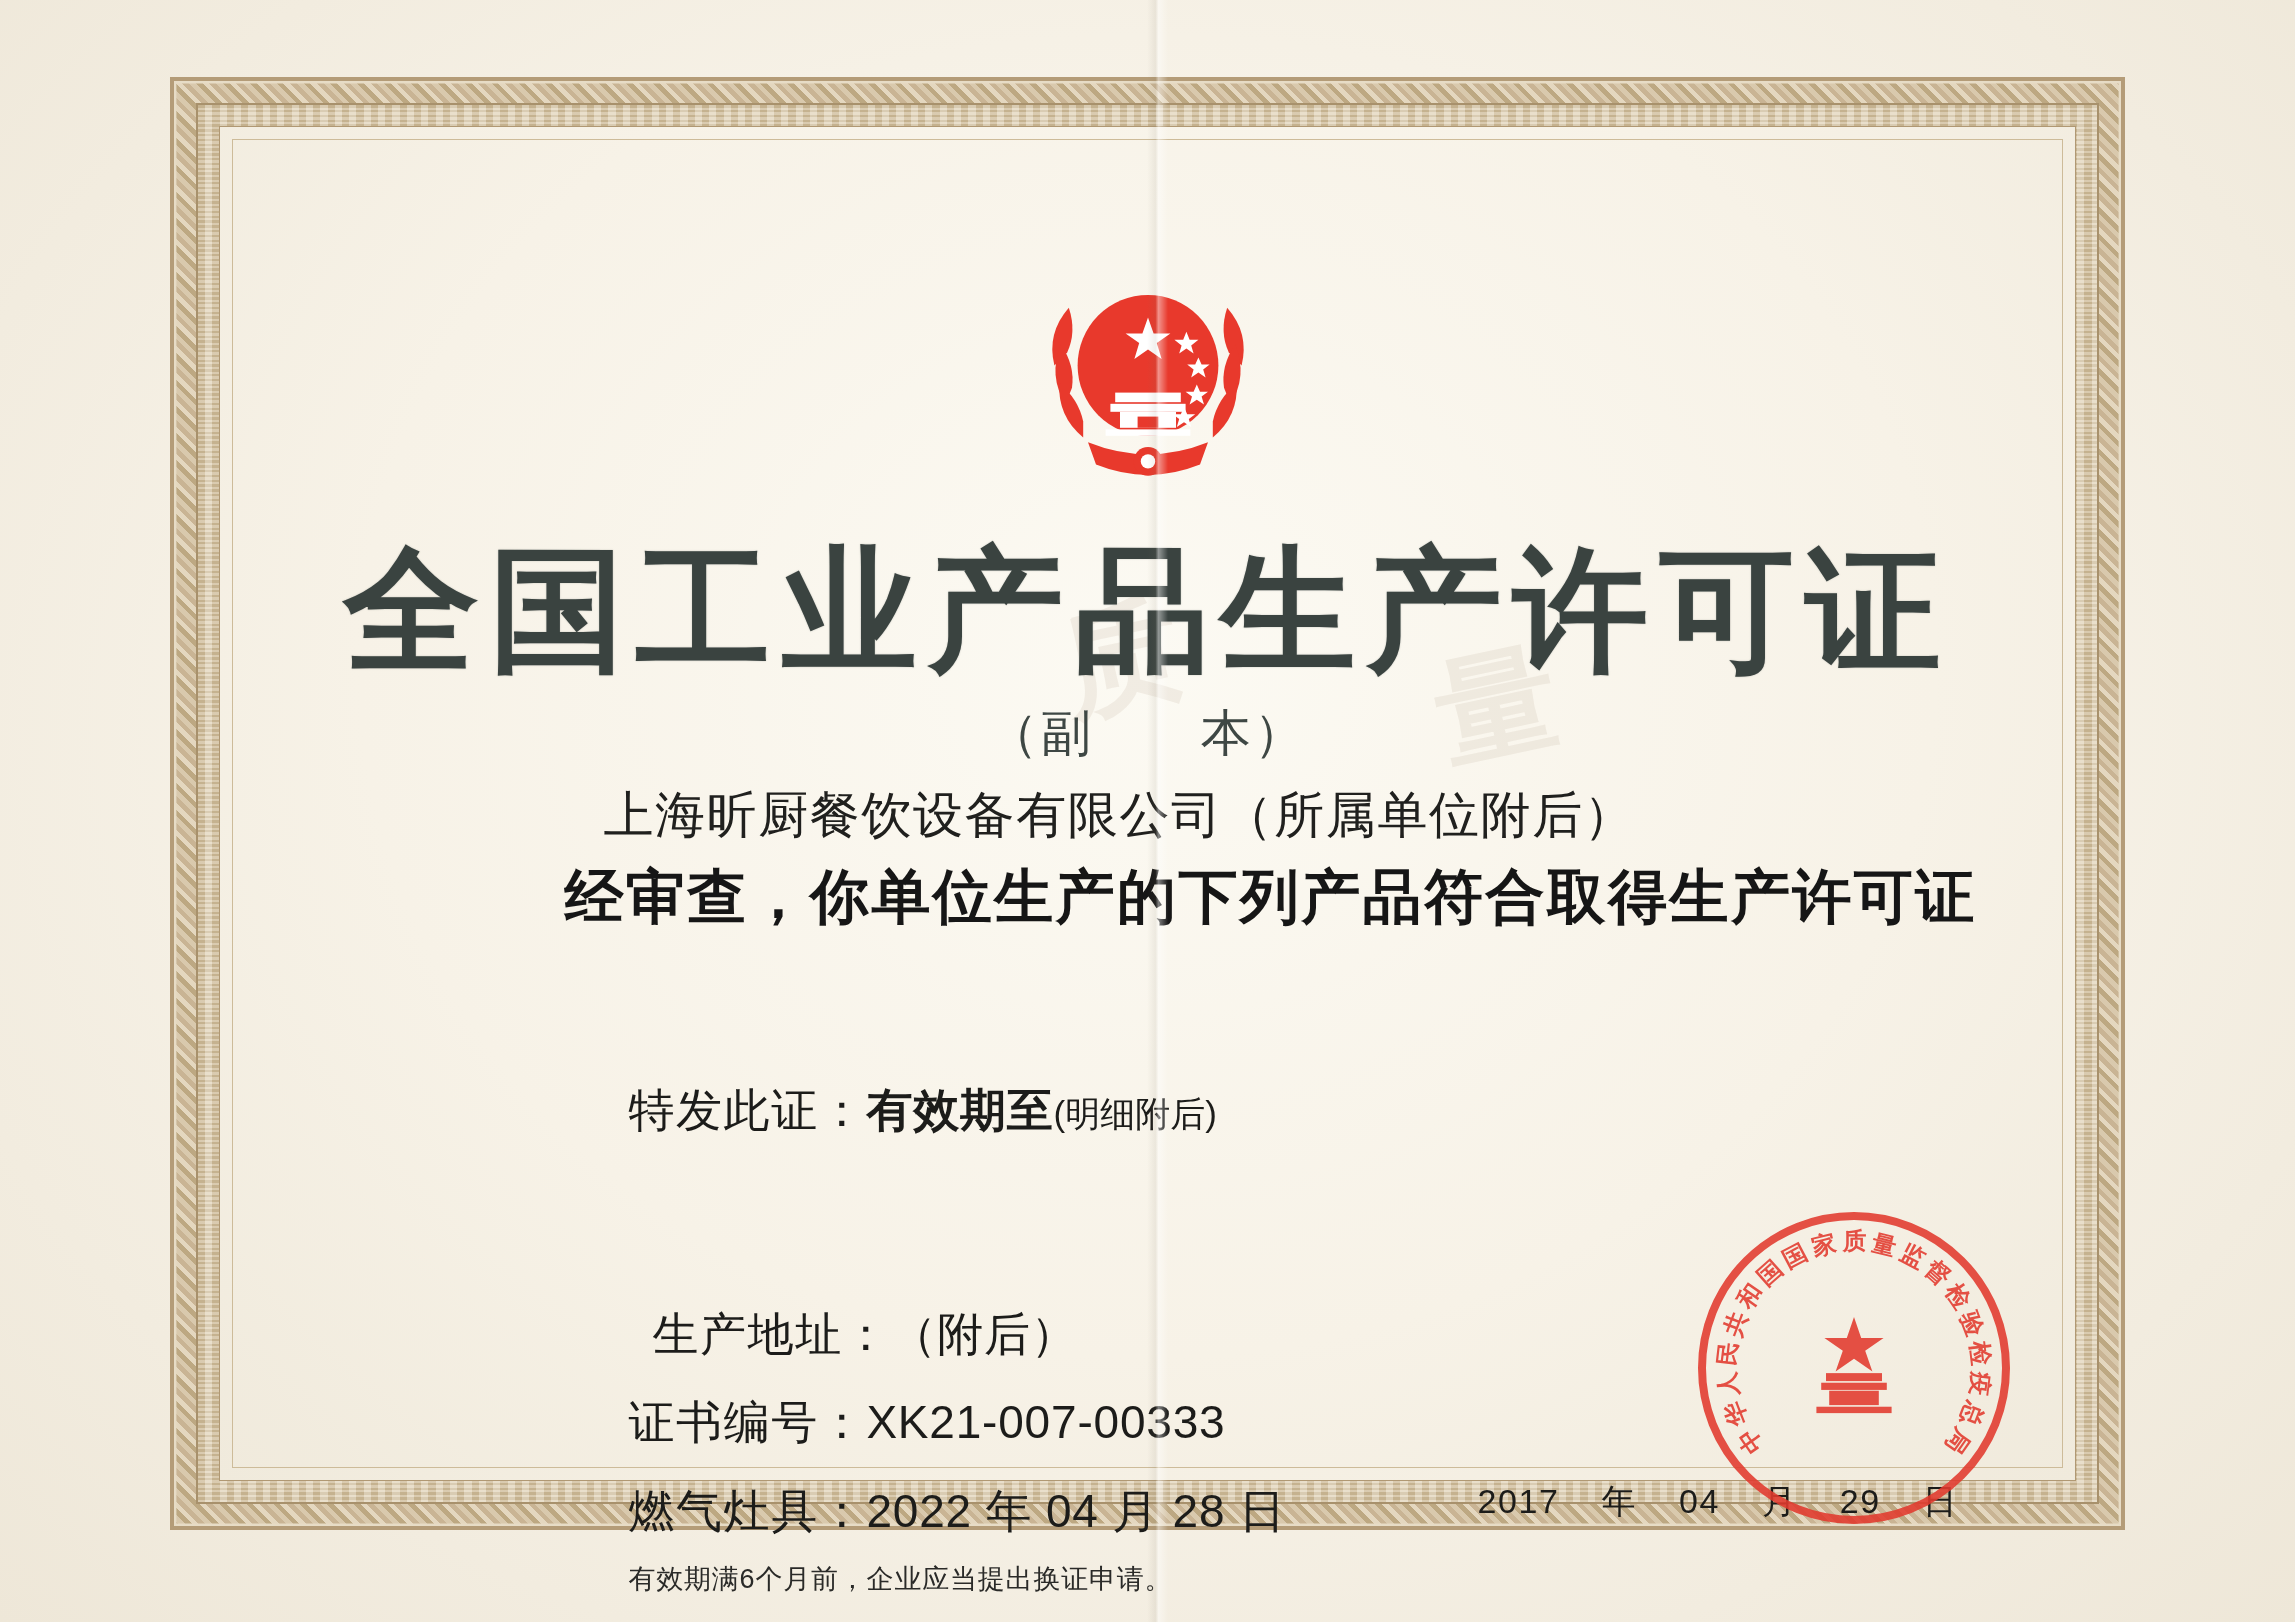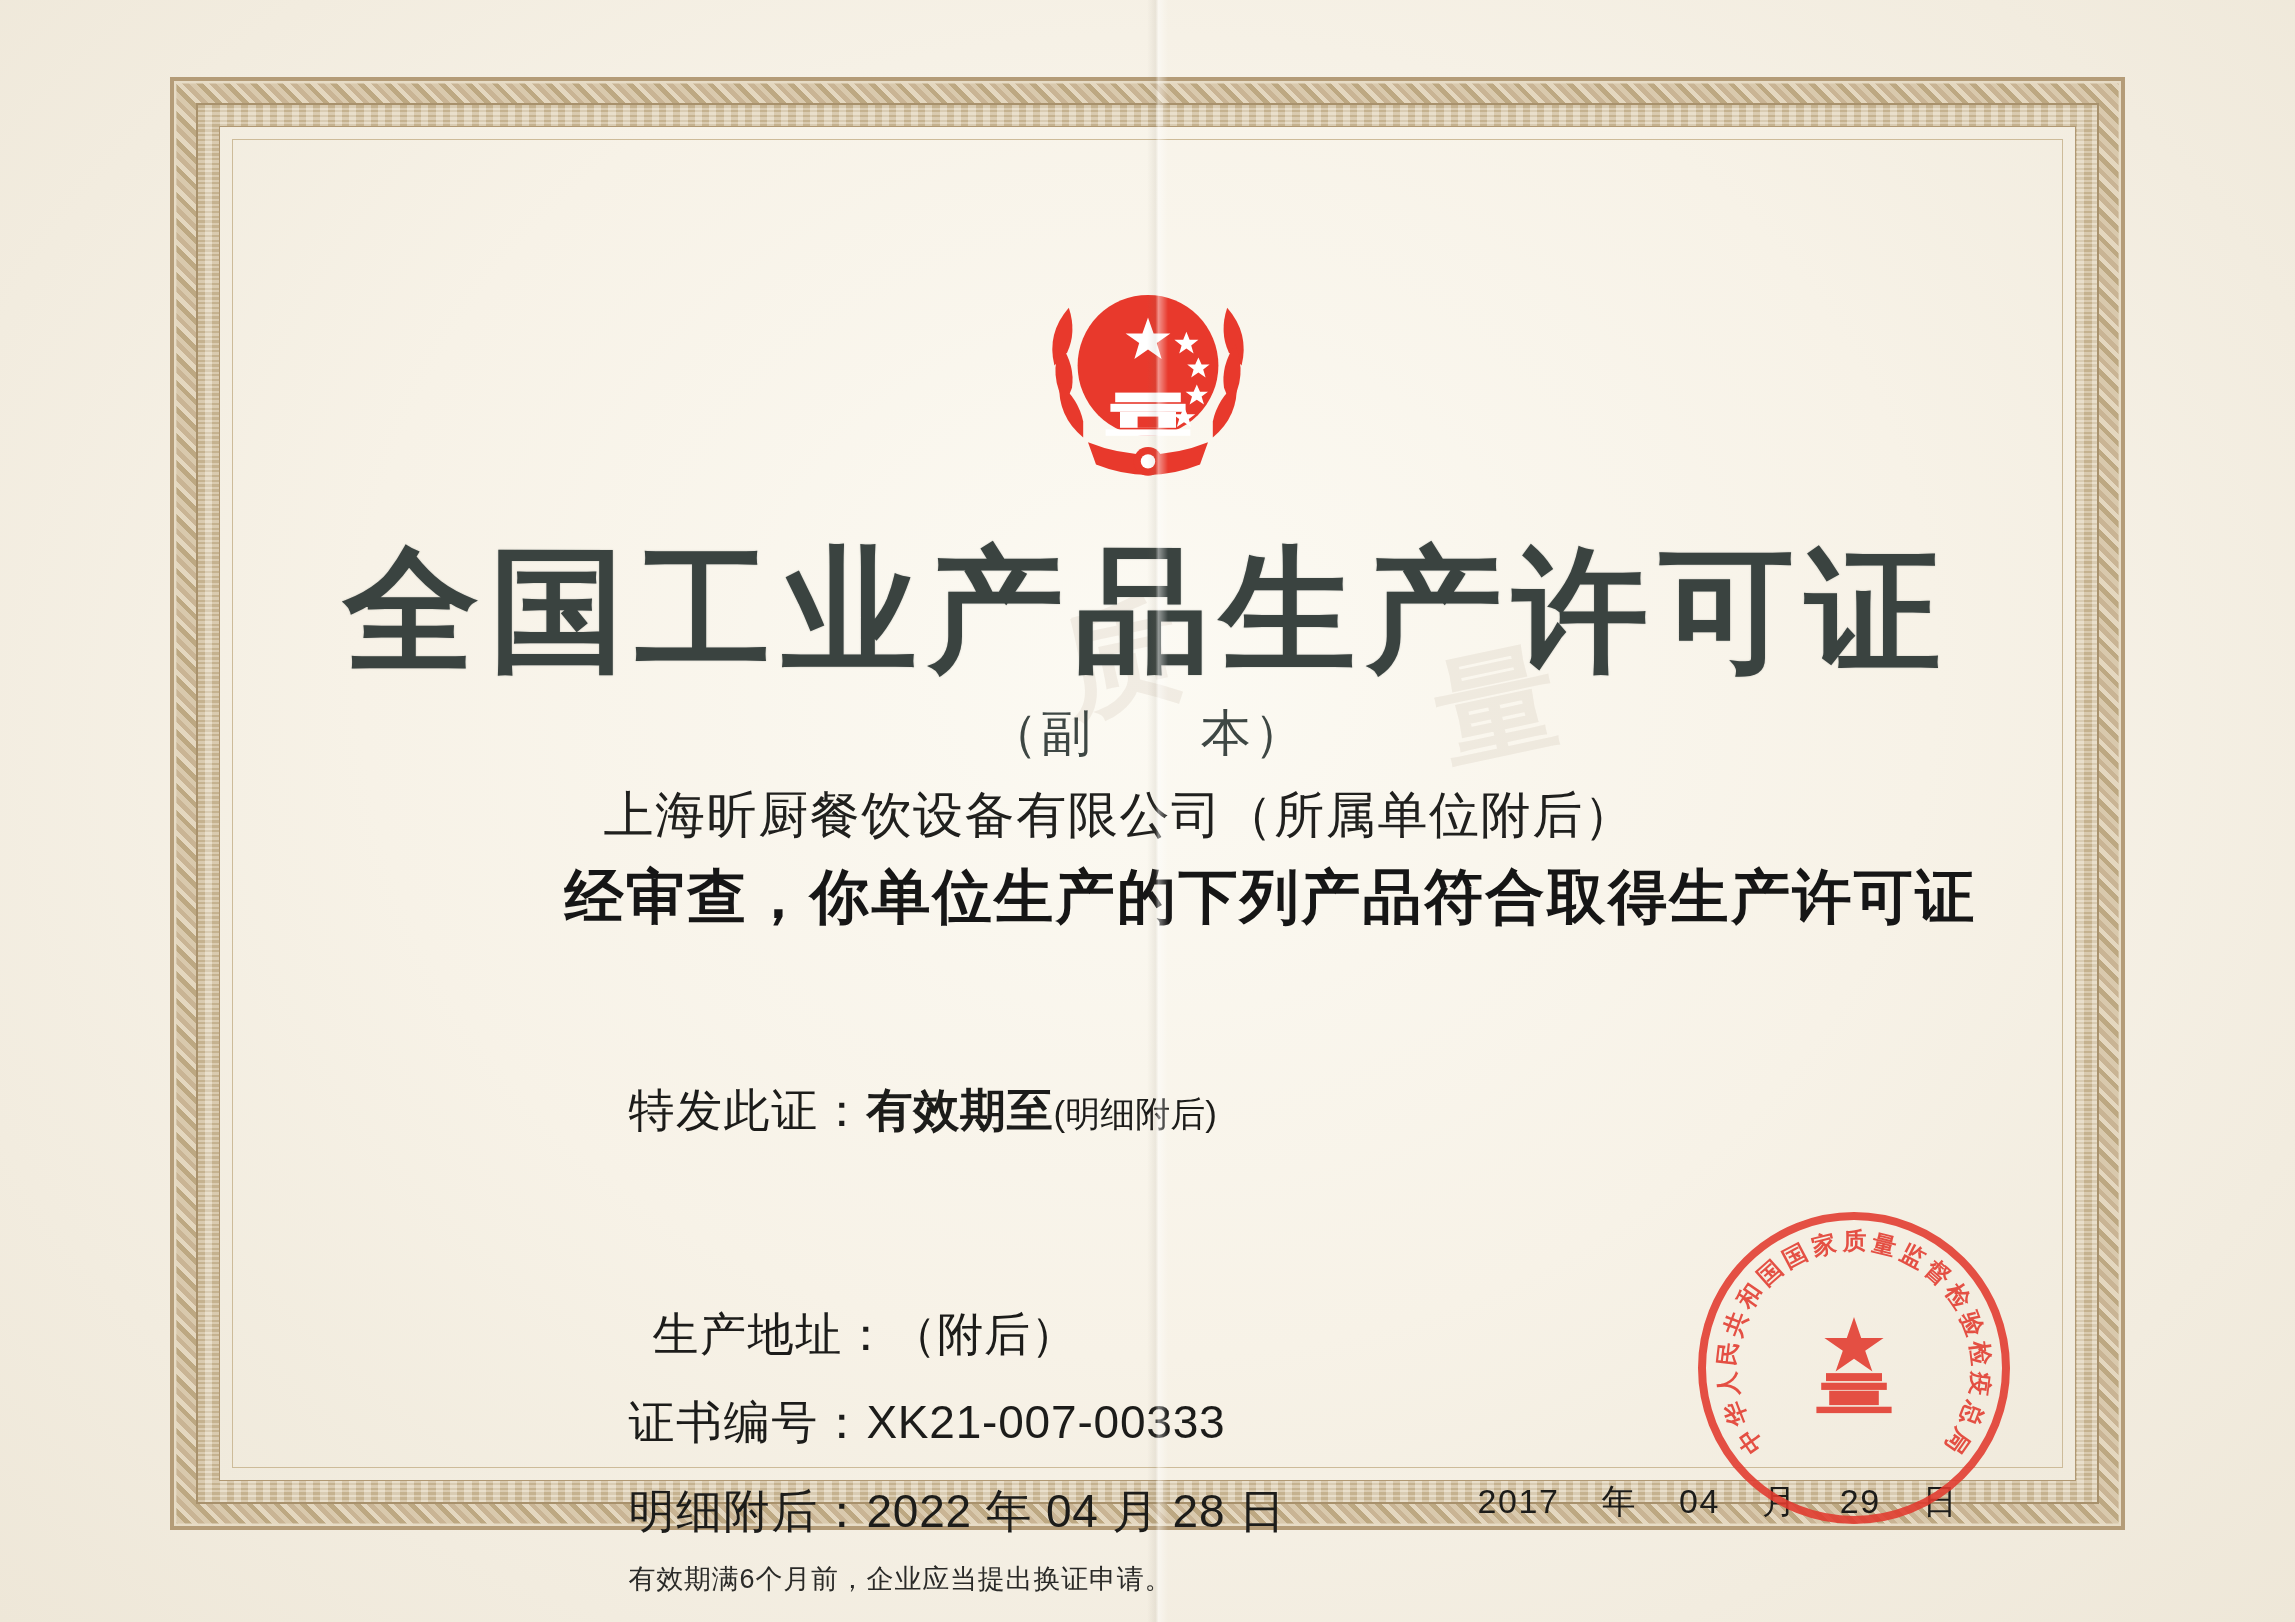--- a/index.html
+++ b/index.html
@@ -211,21 +211,21 @@
 
         <div class="field" id="f-factory">
           <span class="label">生产地址：</span><span class="value">（附后）</span>
         </div>
 
         <div class="field" id="f-cert">
           <span class="label">证书编号：</span><span class="value">XK21-007-00333</span>
         </div>
 
         <div class="field" id="f-valid">
-          <span class="label">明细附后：</span><span class="value">2022 年 04 月 28 日</span>
+          <span class="label">燃气灶具：</span><span class="value">2022 年 04 月 28 日</span>
         </div>
 
         <div id="issue-date">
           <span>2017</span><span class="gap"></span><span>年</span><span class="gap"></span><span>04</span><span class="gap"></span><span>月</span><span class="gap"></span><span>29</span><span class="gap"></span><span>日</span>
         </div>
 
         <div id="footnote">有效期满6个月前，企业应当提出换证申请。</div>
 
         <div id="seal">
           <div class="ring"></div>

